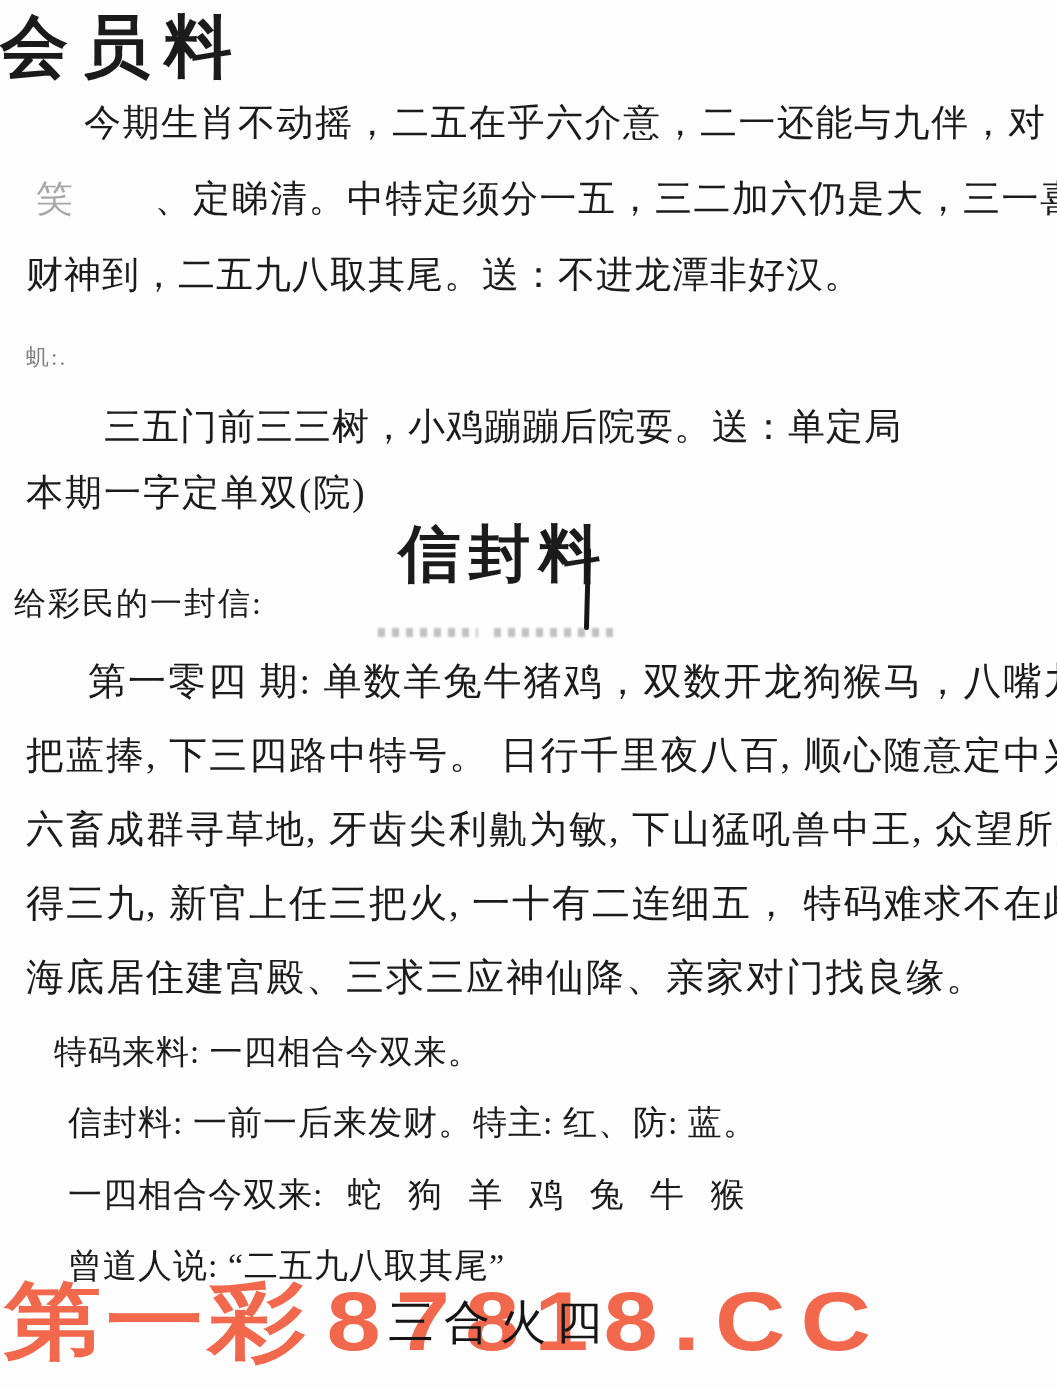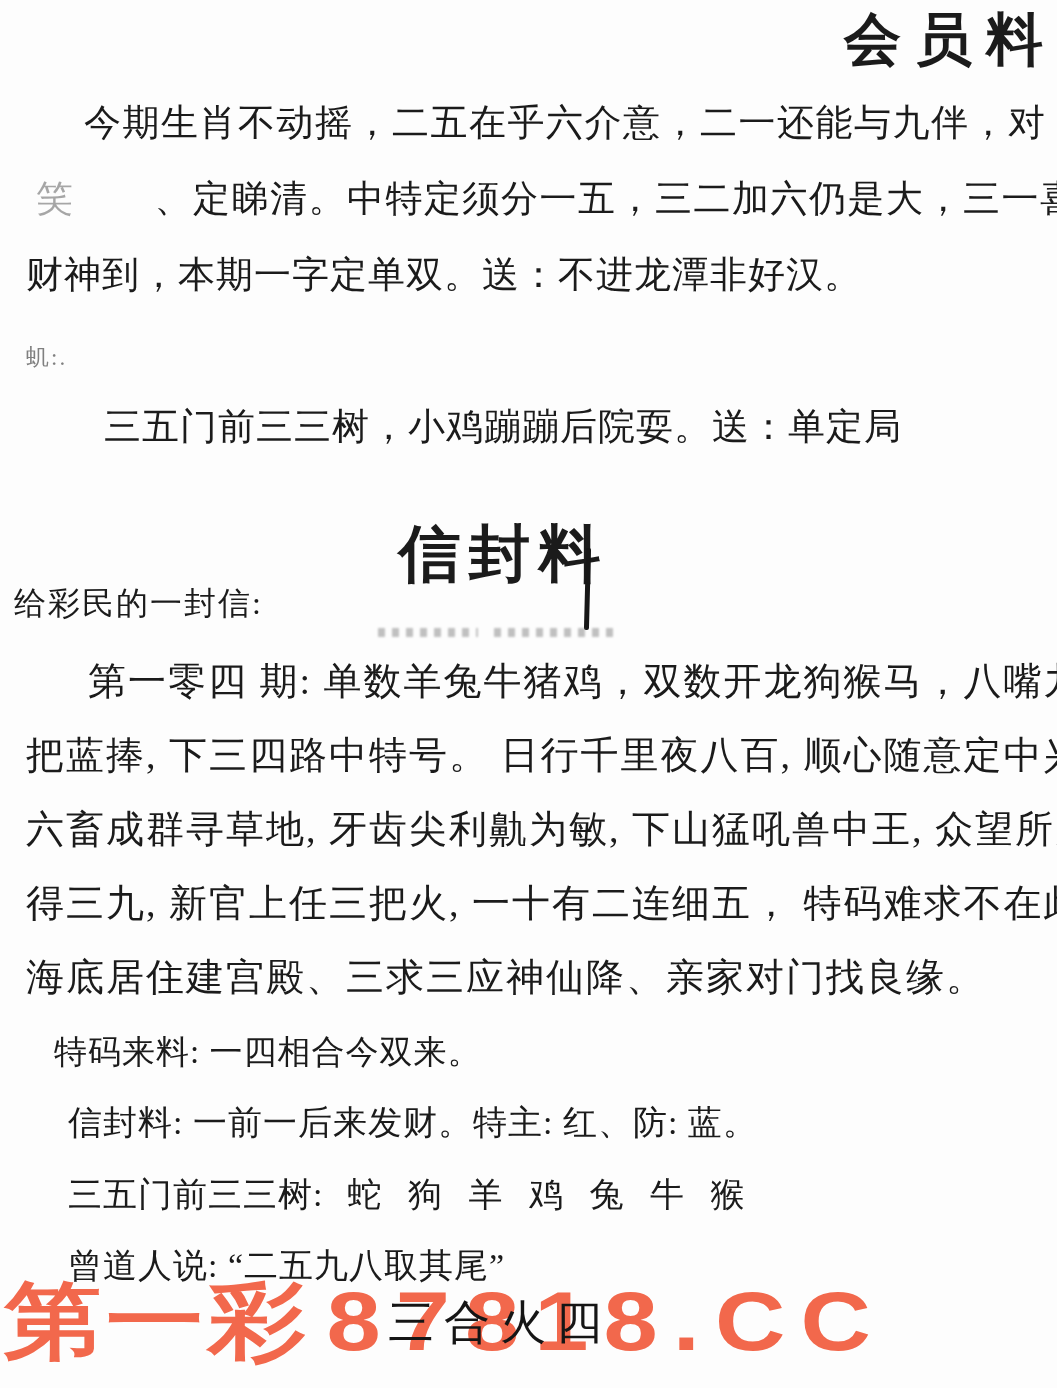--- a/index.html
+++ b/index.html
@@ -9,22 +9,22 @@
     height: 1388px;
     margin: 0 auto;
     background: #fdfdfd;
     overflow: hidden;
     font-family: "Liberation Serif", serif;
     color: #1b1b1b;
   }
   .title { position: absolute; margin: 0; font-weight: 700; white-space: nowrap; }
   .t-member {
     top: 2px; left: 0; width: 100%;
-    text-align: right;
-    font-size: 57px; letter-spacing: 14px;
+    text-align: left;
+    font-size: 68px; letter-spacing: 14px;
   }
   .t-envelope {
     top: 512px; left: 0; width: 100%;
     text-align: center;
     font-size: 62px; letter-spacing: 8px;
     transform: translateX(-25px);
   }
   .line { position: absolute; white-space: nowrap; }
   .l1 { top: 98px;  left: 84px;  font-size: 37px; letter-spacing: 1.5px; }
   .l2 { top: 174px; left: 36px;  font-size: 37px; letter-spacing: 1.5px; }
@@ -82,47 +82,48 @@
 <div class="page">
 
   <h1 class="title t-member">会员料</h1>
 
   <div class="line l1">今期生肖不动摇，二五在乎六介意，二一还能与九伴，对</div>
 
   <div class="line l2">
     <span class="faded-char">笑</span><span>、定睇清。中特定须分一五，三二加六仍是大，三一喜逢</span>
   </div>
 
-  <div class="line l3">财神到，本期一字定单双。送：不进龙潭非好汉。</div>
+  <div class="line l3">财神到，二五九八取其尾。送：不进龙潭非好汉。</div>
 
   <div class="margin-mark">虮:.</div>
 
   <div class="line l5">三五门前三三树，小鸡蹦蹦后院耍。送：单定局</div>
 
+  <div class="line l6">本期一字定单双(院)</div>
 
   <h2 class="title t-envelope">信封料</h2>
   <div class="stroke-artifact"></div>
 
   <div class="line l7">给彩民的一封信:</div>
 
   <div class="smudge s1"></div>
   <div class="smudge s2"></div>
 
   <div class="line para p1">第一零四 期: 单数羊兔牛猪鸡，双数开龙狗猴马，八嘴九舌</div>
   <div class="line para p2">把蓝捧, 下三四路中特号。 日行千里夜八百, 顺心随意定中兴,</div>
   <div class="line para p3">六畜成群寻草地, 牙齿尖利鼽为敏, 下山猛吼兽中王, 众望所归</div>
   <div class="line para p4">得三九, 新官上任三把火, 一十有二连细五， 特码难求不在此,</div>
   <div class="line para p5">海底居住建宫殿、三求三应神仙降、亲家对门找良缘。</div>
 
   <div class="line tip tip1">特码来料: 一四相合今双来。</div>
 
   <div class="line tip tip2">信封料: 一前一后来发财。特主: 红、防: 蓝。</div>
 
   <div class="line tip tip3">
-    <span>三五门前三三树:</span><span class="animals">蛇 狗 羊 鸡 兔 牛 猴</span>
+    <span>一四相合今双来:</span><span class="animals">蛇 狗 羊 鸡 兔 牛 猴</span>
   </div>
 
   <div class="line tip tip4">曾道人说: “二五九八取其尾”</div>
 
   <div class="footer-red">
     <span class="brand">第一彩</span><span class="domain">87818.CC</span>
   </div>
   <div class="footer-black">三合火四</div>
 
 </div>

